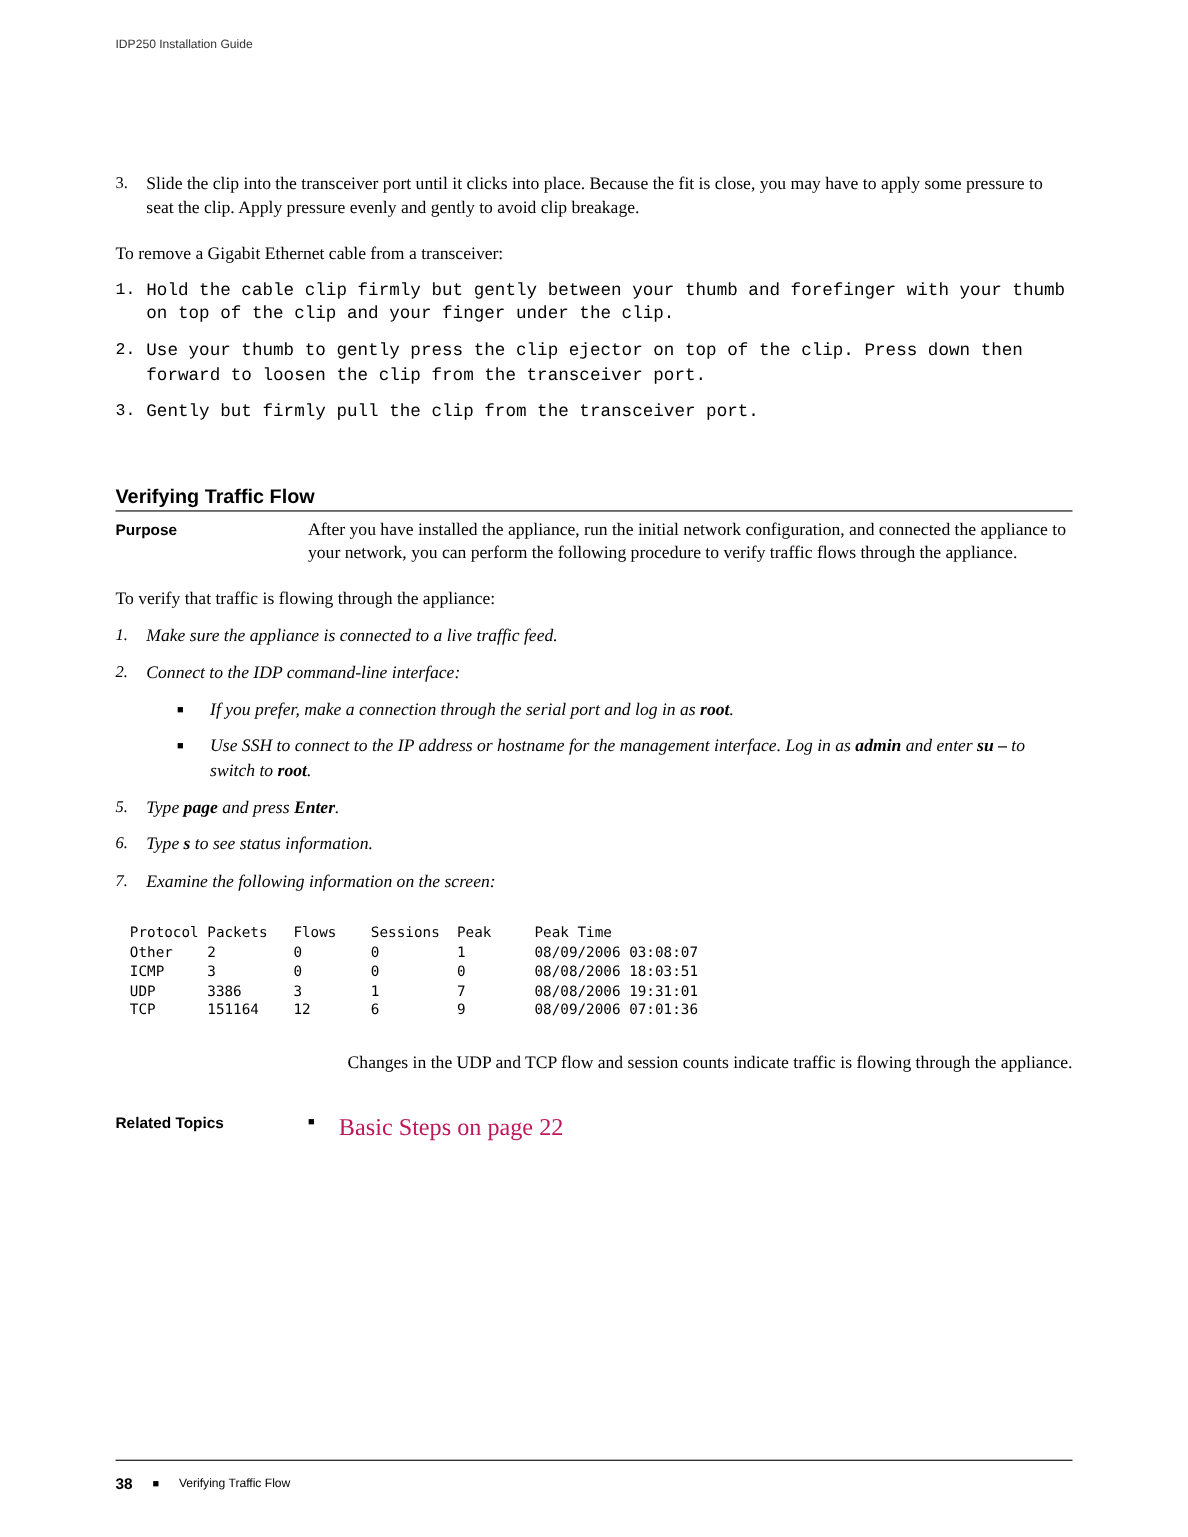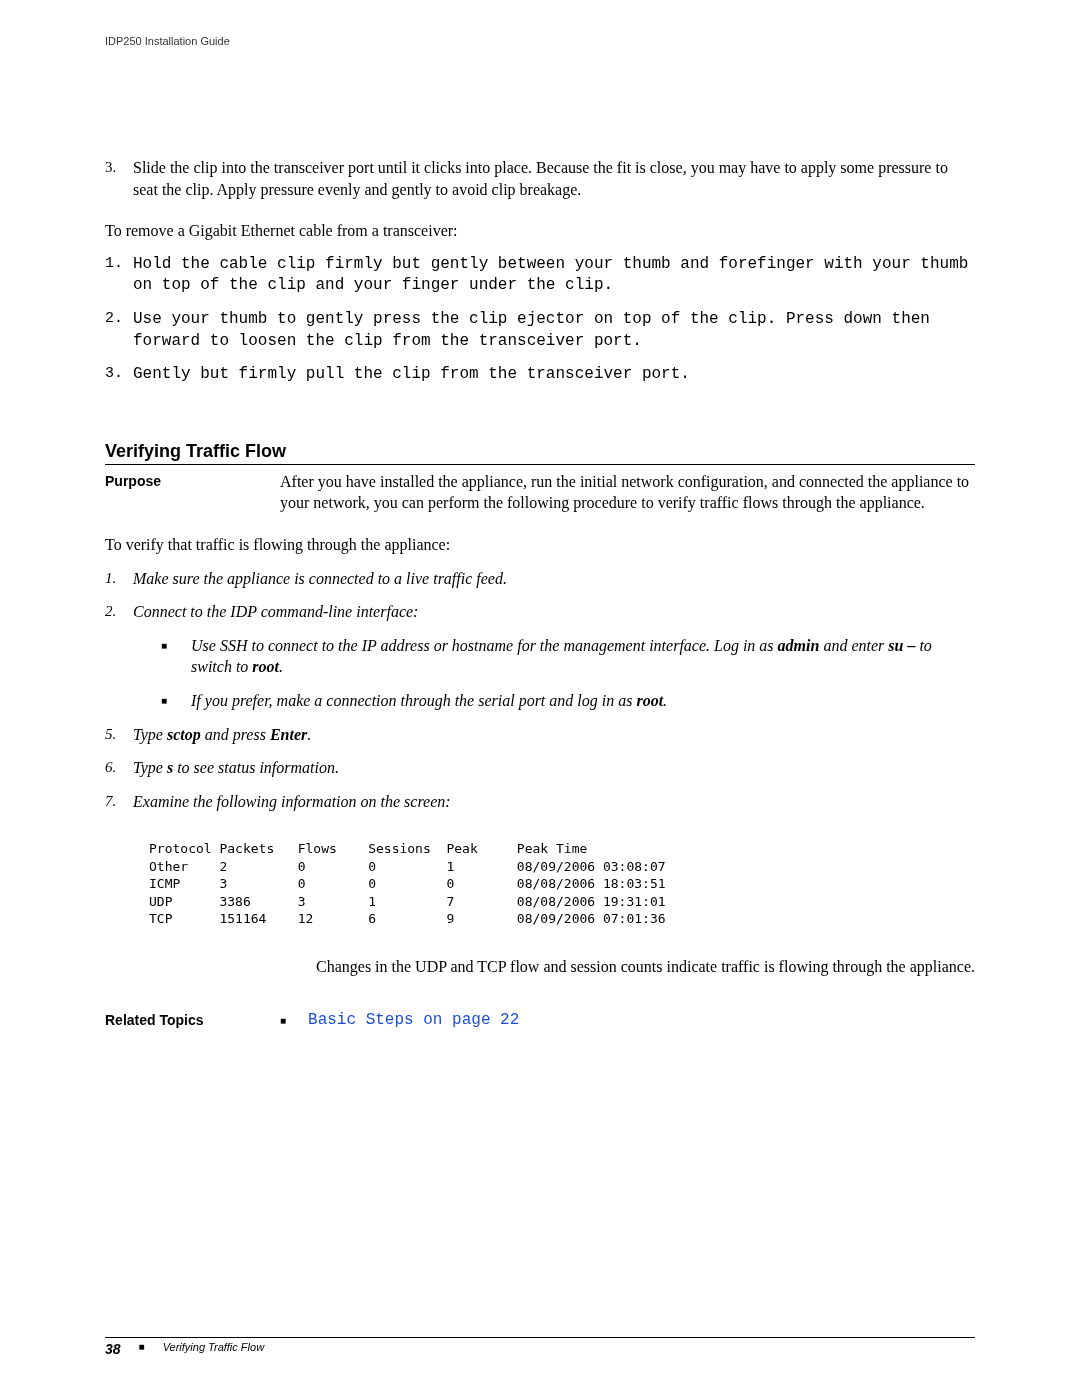--- a/index.html
+++ b/index.html
@@ -127,35 +127,34 @@
       left: 0;
       font-size: 10px;
       top: 4px;
     }
     .bold { font-weight: bold; }
     .mono-block {
       font-family: 'Lucida Console', Monaco, monospace;
       font-size: 13px;
       line-height: 1.35;
       white-space: pre;
-      margin-left: 44px;
+      margin-left: 13px;
       margin-top: 28px;
       margin-bottom: 28px;
     }
     .footer {
       position: absolute;
       bottom: 40px;
       left: 105px;
       right: 105px;
       border-top: 1px solid #000;
-      padding-top: 3px;
+      padding-top: 13px;
       display: flex;
-      align-items: flex-start;
+      align-items: center;
       gap: 18px;
-      font-style: italic;
     }
     .page-num {
       font-family: Arial, Helvetica, sans-serif;
       font-weight: bold;
       font-size: 14px;
     }
     .footer-bullet {
       font-size: 10px;
     }
     .footer-text {
@@ -165,23 +164,22 @@
     .related-row {
       display: flex;
       gap: 22px;
       align-items: flex-start;
     }
     .related-bullet {
       font-size: 10px;
       padding-top: 4px;
     }
     .related-link {
-      font-size: 16px;
-      color: #1d4ed8;
-      font-family: Liberation Mono, monospace;
+      font-size: 22px;
+      color: #be185d;
     }
   </style>
 </head>
 <body>
 
 <div class="header">IDP250 Installation Guide</div>
 
 <div class="content-area">
   <ol class="numbered-list">
     <li>Slide the clip into the transceiver port until it clicks into place. Because the fit is close, you may have to apply some pressure to seat the clip. Apply pressure evenly and gently to avoid clip breakage.</li>
@@ -204,25 +202,25 @@
 </div>
 
 <div class="def-row">
   <div class="def-content">
     <p class="para">To verify that traffic is flowing through the appliance:</p>
     <ol class="third-list">
       <li>Make sure the appliance is connected to a live traffic feed.</li>
       <li>
         <span>Connect to the IDP command-line interface:</span>
         <ul class="bullet-list" style="margin-top:12px;">
+          <li><span>If you prefer, make a connection through the serial port and log in as </span><span class="bold">root</span><span>.</span></li>
           <li><span>Use SSH to connect to the IP address or hostname for the management interface. Log in as </span><span class="bold">admin</span><span> and enter </span><span class="bold">su –</span><span> to switch to </span><span class="bold">root</span><span>.</span></li>
-          <li><span>If you prefer, make a connection through the serial port and log in as </span><span class="bold">root</span><span>.</span></li>
         </ul>
       </li>
-      <li><span>Type  </span><span class="bold">sctop</span><span> and press </span><span class="bold">Enter</span><span>.</span></li>
+      <li><span>Type  </span><span class="bold">page</span><span> and press </span><span class="bold">Enter</span><span>.</span></li>
       <li><span>Type </span><span class="bold">s</span><span> to see status information.</span></li>
       <li>Examine the following information on the screen:</li>
     </ol>
 
     <div class="mono-block" id="mono-table">Protocol Packets   Flows    Sessions  Peak     Peak Time
 Other    2         0        0         1        08/09/2006 03:08:07
 ICMP     3         0        0         0        08/08/2006 18:03:51
 UDP      3386      3        1         7        08/08/2006 19:31:01
 TCP      151164    12       6         9        08/09/2006 07:01:36</div>
 

